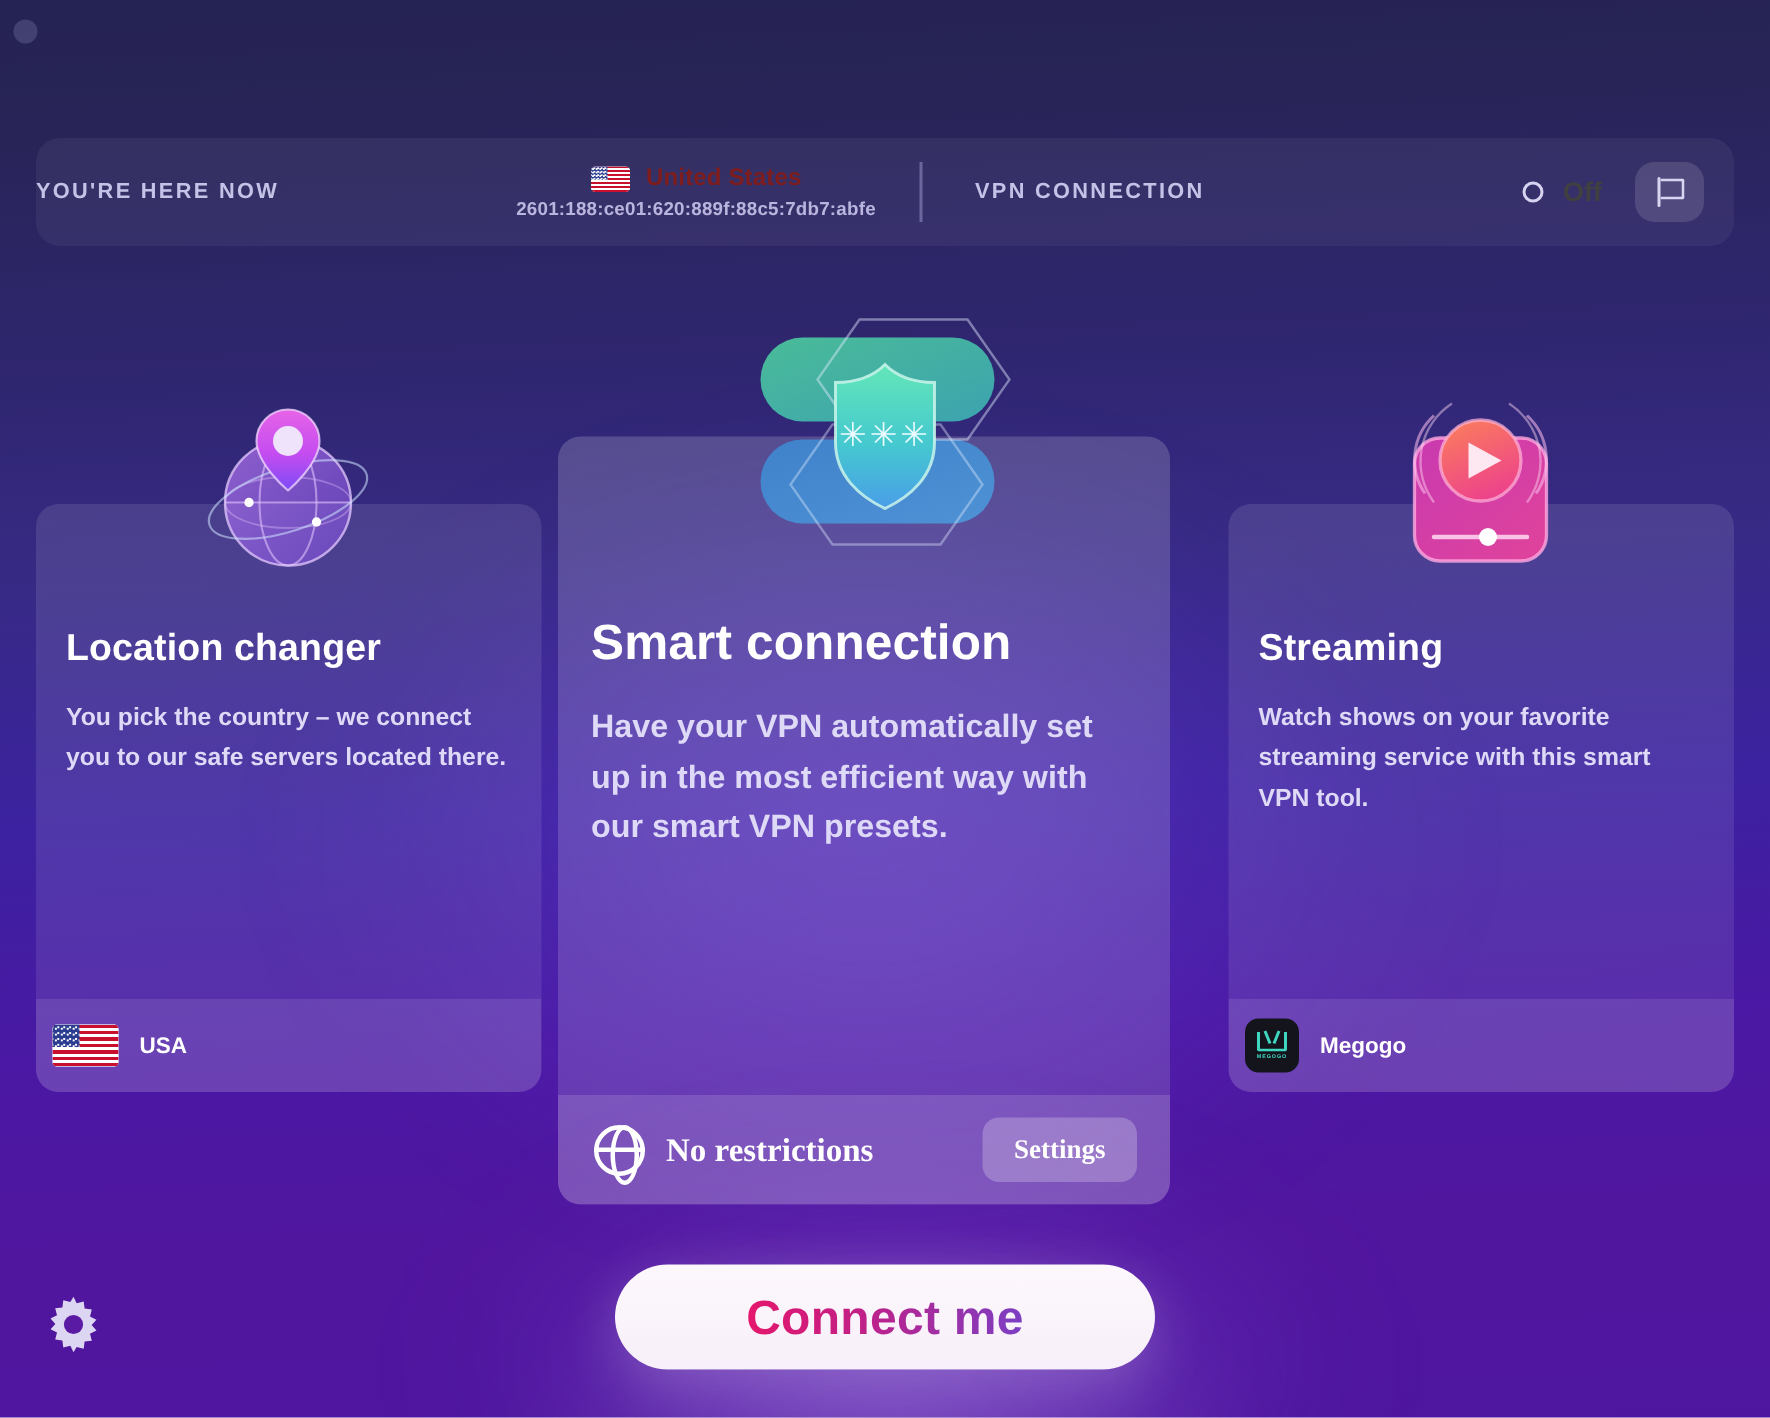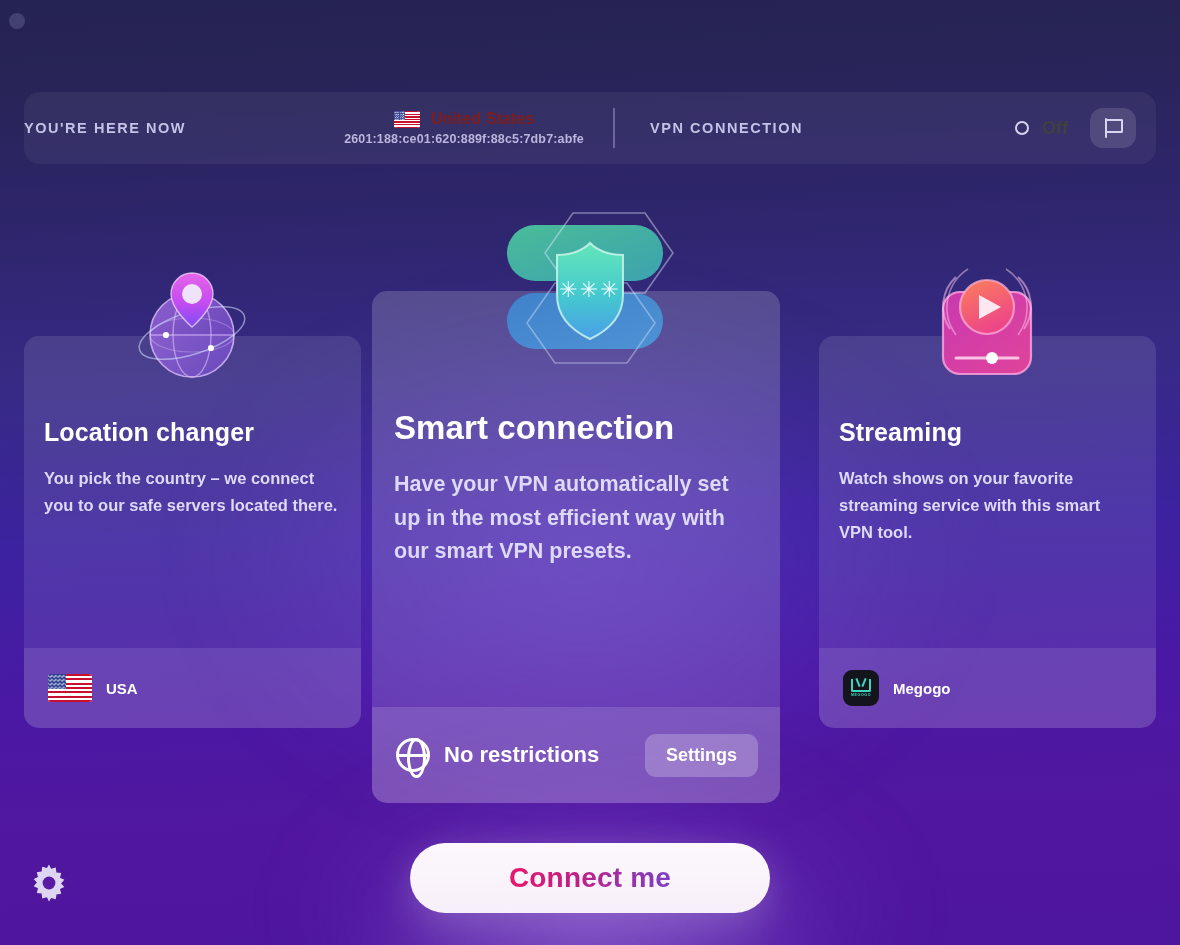--- a/index.html
+++ b/index.html
@@ -245,31 +245,32 @@
     margin-top: 18px;
   }
   .card-center .card-desc {
     font-size: 21.5px;
     line-height: 33.5px;
     margin-top: 21px;
   }
 
   
   .card-footer {
-    height: 80px;
+    height: 62px;
     background: rgba(255,255,255,0.10);
     display: flex;
     align-items: center;
-    padding: 0 24px;
+    padding: 0 11px;
     gap: 14px;
   }
   .card-center .card-footer {
-    height: 96px;
+    height: 73px;
     background: rgba(255,255,255,0.135);
     padding: 0 22px 0 24px;
+    font-family: Liberation Serif, serif;
   }
   .footer-label {
     color: #ffffff;
     font-size: 15px;
     font-weight: bold;
   }
   .card-center .footer-label { font-size: 22px; }
 
   
   .megogo-badge {
@@ -365,21 +366,21 @@
     background: linear-gradient(180deg, #fdf8fd 0%, #f7eff9 100%);
     border: none;
     cursor: pointer;
     z-index: 6;
     box-shadow: 0 10px 40px rgba(255,255,255,0.22);
     display: flex;
     align-items: center;
     justify-content: center;
   }
   .connect-text {
-    font-size: 28px;
+    font-size: 32px;
     font-weight: bold;
     background: linear-gradient(90deg, #e5176c 0%, #c21f86 40%, #7b3fc4 100%);
     -webkit-background-clip: text;
     background-clip: text;
     color: transparent;
     letter-spacing: 0.2px;
   }
 
   
   .gear-btn {

